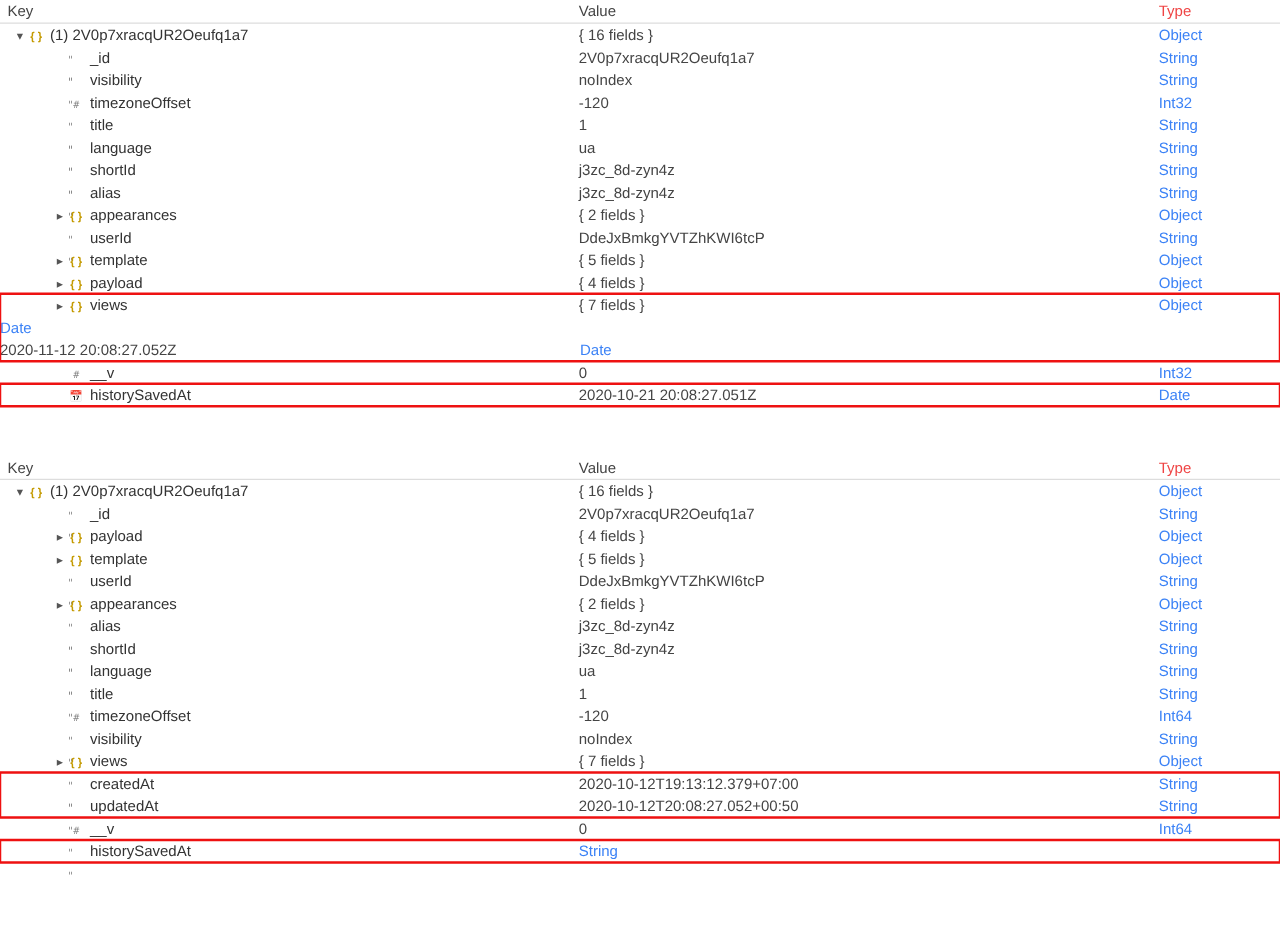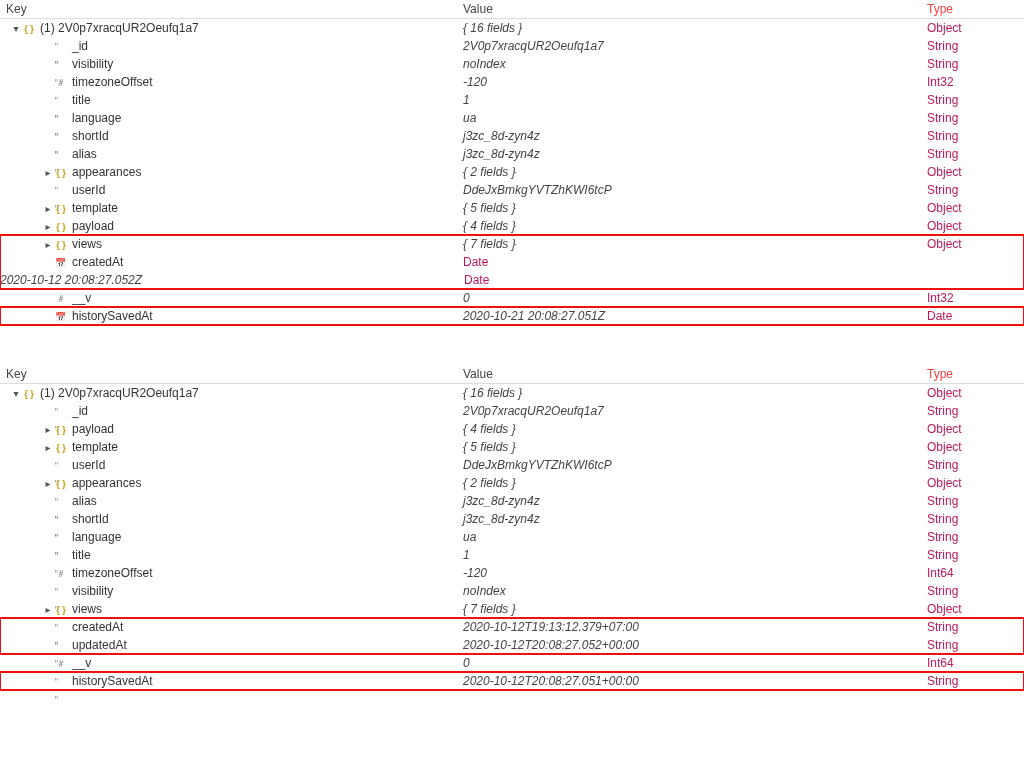--- a/index.html
+++ b/index.html
@@ -19,21 +19,21 @@
       font-weight: normal;
     }
     .col-key   { width: 463px; padding-left: 6px; }
     .col-value { width: 464px; }
     .col-type  { width: 90px; color: #ef4444; }
     .row {
       display: flex;
       height: 18px;
       line-height: 18px;
     }
-    .row .col-type { color: #be185d; }
+    .row .col-type { color: #3b82f6; }
     .indent-spacer { flex: 0 0 auto; }
     .expander {
       width: 12px;
       text-align: center;
       color: #555;
       font-size: 10px;
       cursor: pointer;
       display: inline-block;
     }
     .expander.empty { visibility: hidden; }
@@ -45,21 +45,21 @@
       justify-content: center;
       margin-right: 4px;
       font-size: 9px;
     }
     
     .ico-object  { color: #c49a00; font-weight: bold; }
     .ico-string  { color: #888; font-family: monospace; font-size: 8px; }
     .ico-int     { color: #888; font-family: monospace; font-size: 8px; }
     .ico-date    { color: #c33; }
     .key-text { }
-    .val-text { color: #444; font-style: italic; }
+    .val-text { color: #444; }
     .hl-red {
       outline: 2px solid #e11;
       outline-offset: -1px;
     }
   </style>
 </head>
 <body>
 
 <div id="root">
     <div class="panel">
@@ -128,25 +128,24 @@
         <div class="col-value val-text">{ 4 fields }</div>
         <div class="col-type">Object</div>
       </div>
       <div class="hl-red">
         <div class="row">
           <div class="col-key"><span class="indent-spacer" style="display:inline-block;width:36px"></span><span class="expander ">▸</span><span class="icon ico-object">{ }</span><span class="key-text">views</span></div>
           <div class="col-value val-text">{ 7 fields }</div>
           <div class="col-type">Object</div>
         </div>
         <div class="row">
-          <div class="col-key"><span class="indent-spacer" style="display:inline-block;width:36px"></span><span class="expander empty"></span><span class="icon ico-date">📅</span><span class="key-text">createdAt</span></div>
           <div class="col-type">Date</div>
         </div>
         <div class="row">
-          <div class="col-value val-text">2020-10-12 20:08:27.052Z</div>
+          <div class="col-value val-text">2020-11-12 20:08:27.052Z</div>
           <div class="col-type">Date</div>
         </div>
       </div>
       <div class="row">
         <div class="col-key"><span class="indent-spacer" style="display:inline-block;width:36px"></span><span class="expander empty"></span><span class="icon ico-int">#</span><span class="key-text">__v</span></div>
         <div class="col-value val-text">0</div>
         <div class="col-type">Int32</div>
       </div>
       <div class="hl-red">
         <div class="row">
@@ -228,30 +227,29 @@
         <div class="col-type">Object</div>
       </div>
       <div class="hl-red">
         <div class="row">
           <div class="col-key"><span class="indent-spacer" style="display:inline-block;width:36px"></span><span class="expander empty"></span><span class="icon ico-string">" "</span><span class="key-text">createdAt</span></div>
           <div class="col-value val-text">2020-10-12T19:13:12.379+07:00</div>
           <div class="col-type">String</div>
         </div>
         <div class="row">
           <div class="col-key"><span class="indent-spacer" style="display:inline-block;width:36px"></span><span class="expander empty"></span><span class="icon ico-string">" "</span><span class="key-text">updatedAt</span></div>
-          <div class="col-value val-text">2020-10-12T20:08:27.052+00:00</div>
+          <div class="col-value val-text">2020-10-12T20:08:27.052+00:50</div>
           <div class="col-type">String</div>
         </div>
       </div>
       <div class="row">
         <div class="col-key"><span class="indent-spacer" style="display:inline-block;width:36px"></span><span class="expander empty"></span><span class="icon ico-int">#</span><span class="key-text">__v</span></div>
         <div class="col-value val-text">0</div>
         <div class="col-type">Int64</div>
       </div>
       <div class="hl-red">
         <div class="row">
           <div class="col-key"><span class="indent-spacer" style="display:inline-block;width:36px"></span><span class="expander empty"></span><span class="icon ico-string">" "</span><span class="key-text">historySavedAt</span></div>
-          <div class="col-value val-text">2020-10-12T20:08:27.051+00:00</div>
           <div class="col-type">String</div>
         </div>
       </div>
     </div>
   </div>
 
 </body></html>

